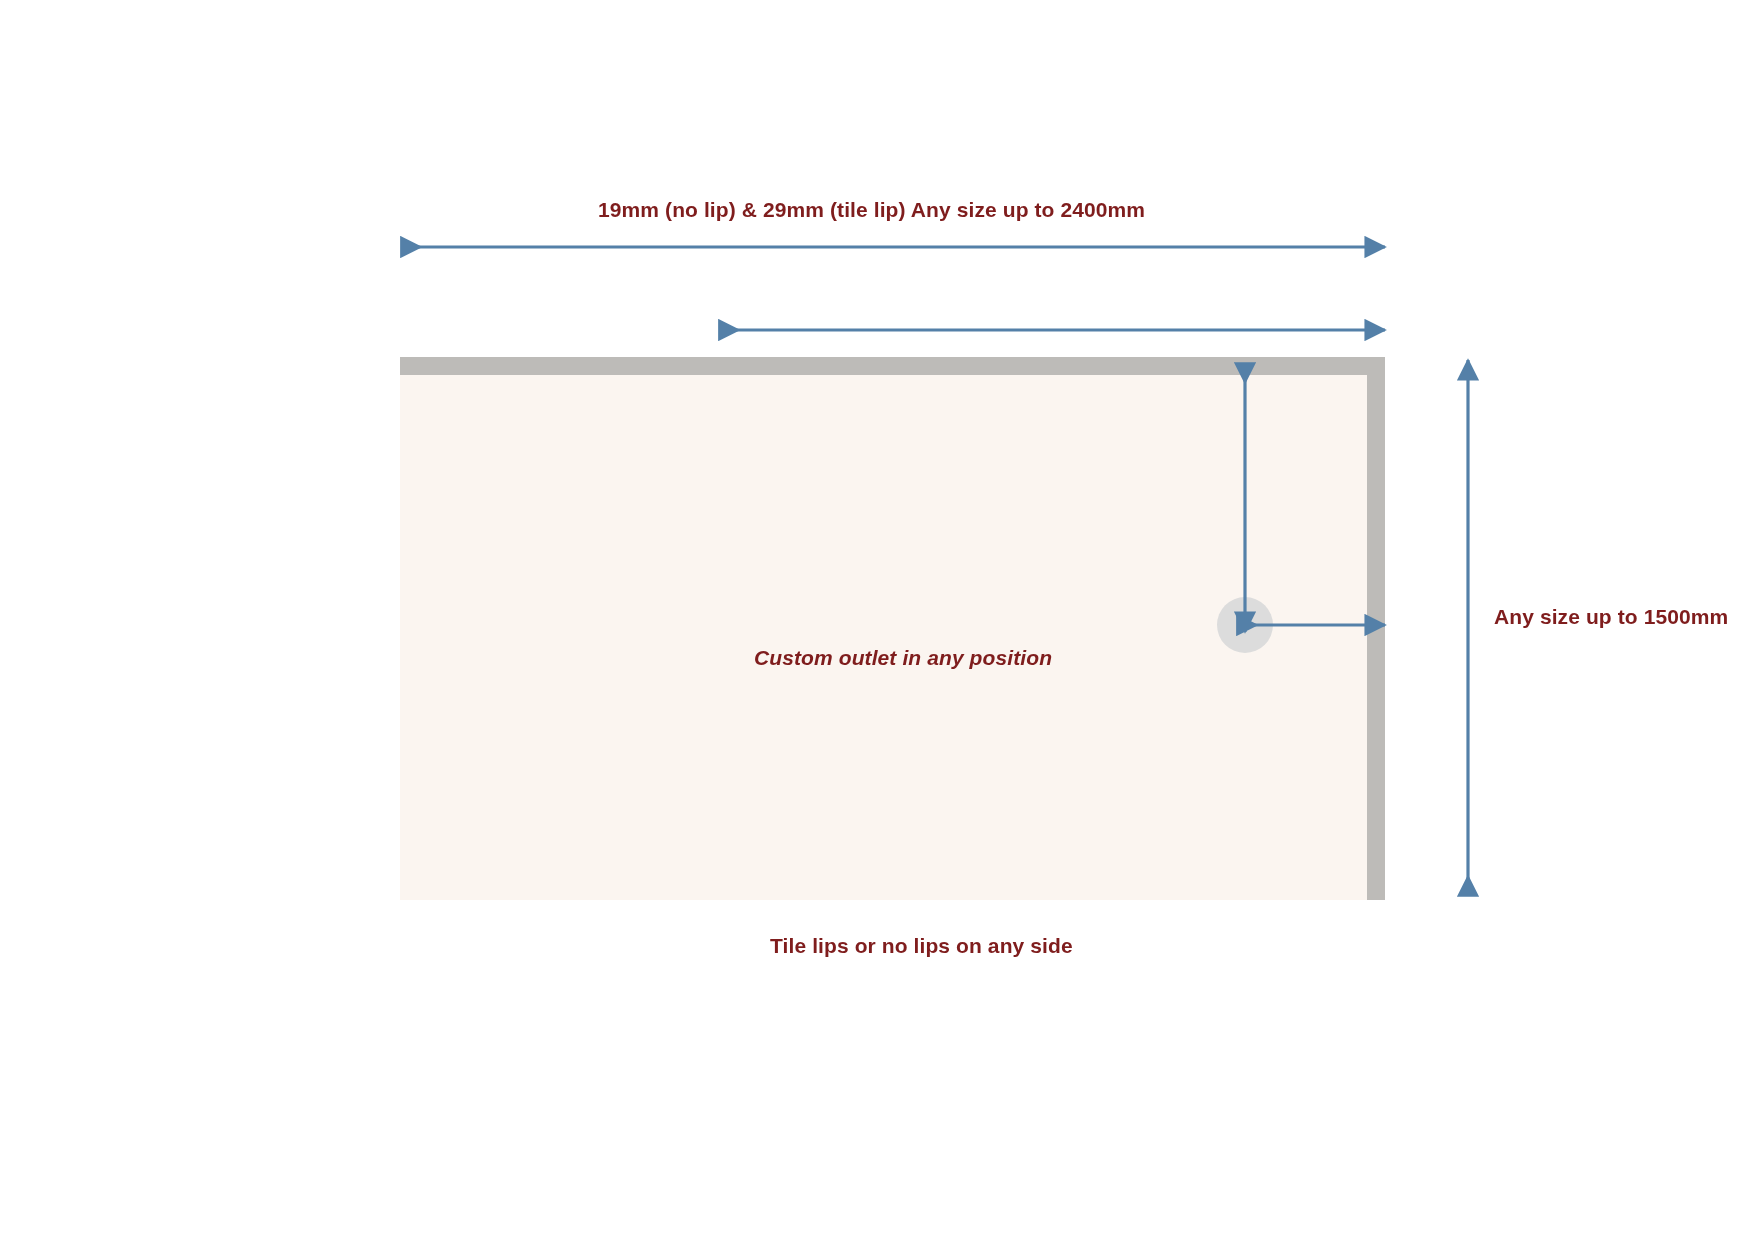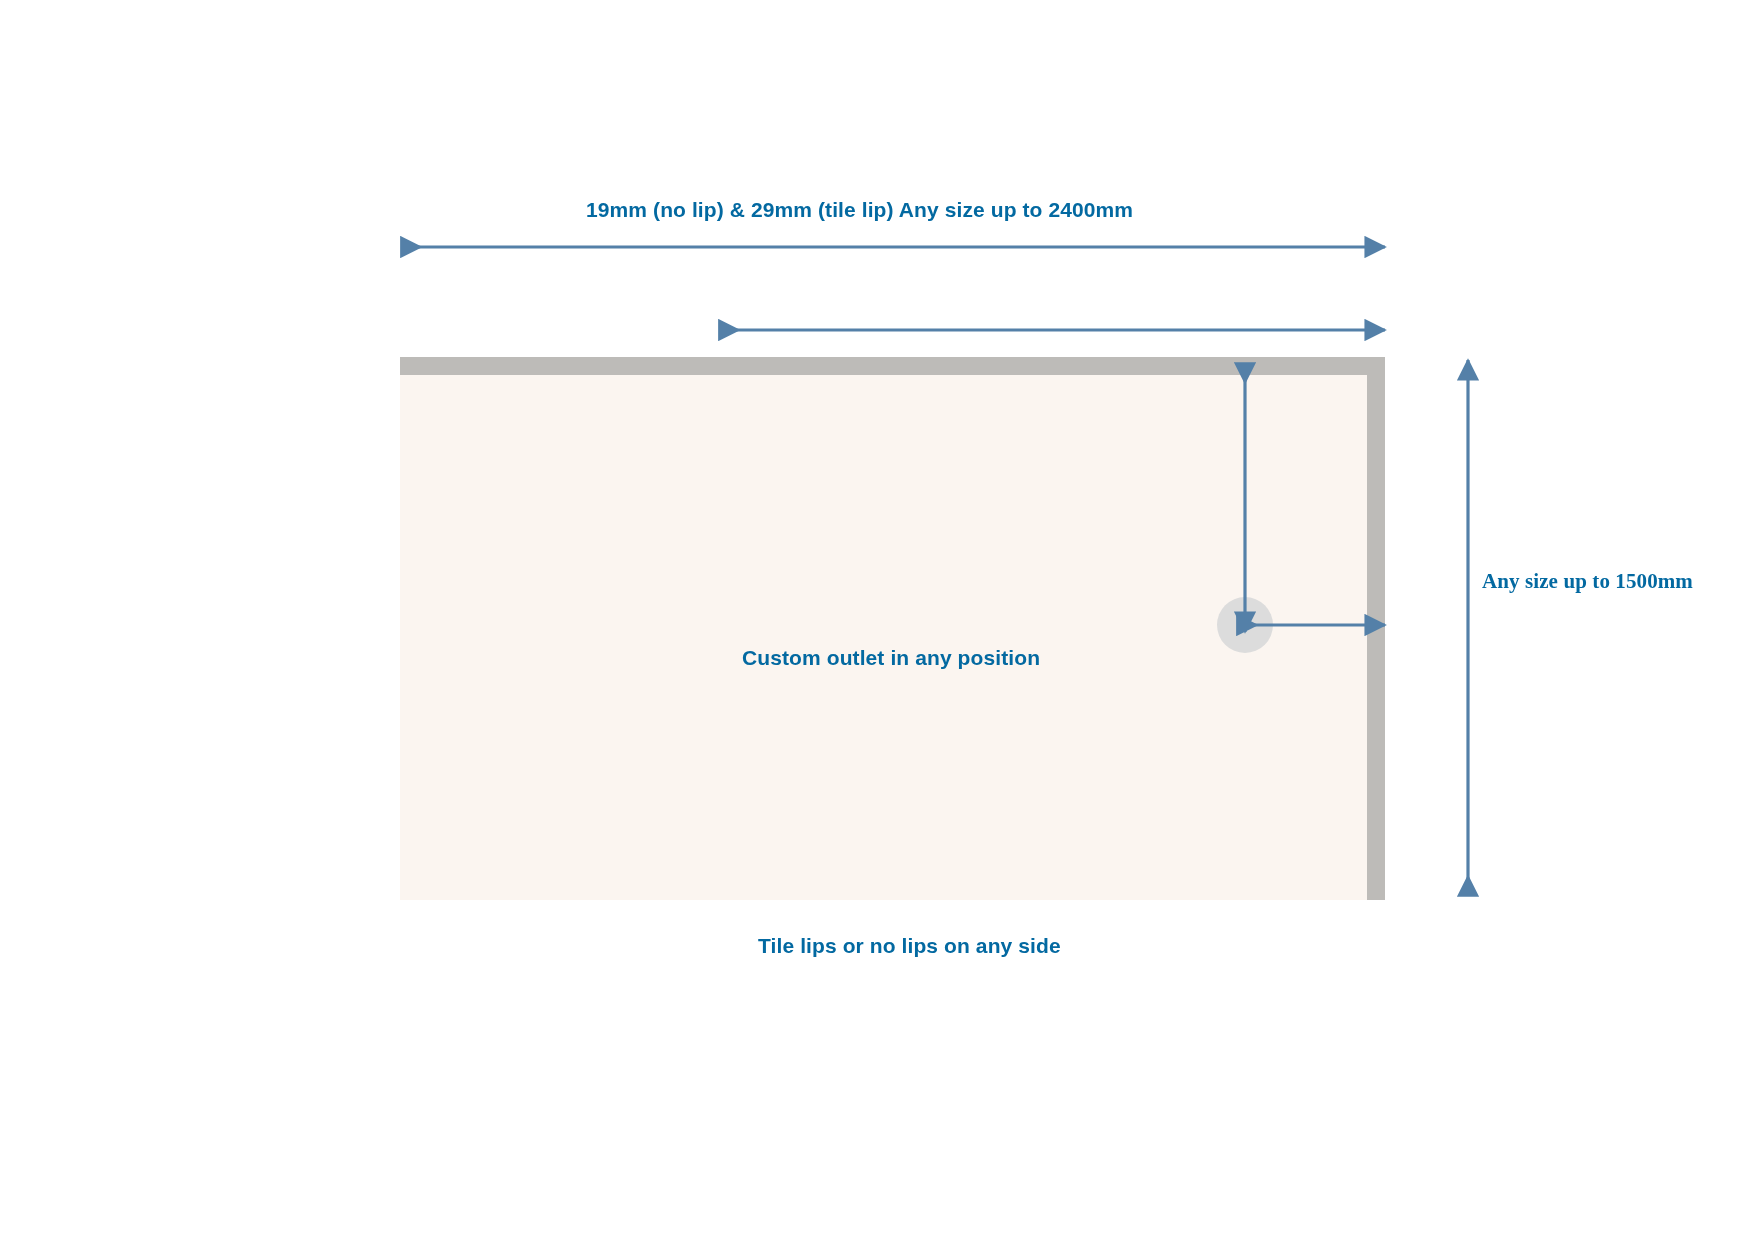--- a/index.html
+++ b/index.html
@@ -23,29 +23,30 @@
     left: 0;
     top: 0;
     width: 1754px;
     height: 1239px;
   }
   .dim-label {
     position: absolute;
     font-family: "Liberation Sans", sans-serif;
     font-weight: bold;
     font-size: 21px;
-    color: #0369a1;
+    color: #7f1d1d;
     letter-spacing: 0.1px;
     white-space: nowrap;
     line-height: 1.1;
+    margin-left: 12px;
   }
   #label-width-outer { left: 586px; top: 198px; }
   #label-width-inner { left: 748px; top: 275px; }
-  #label-height-right { left: 1482px; top: 570px; font-family: Liberation Serif, serif; }
-  #label-outlet { left: 742px; top: 646px; }
+  #label-height-right { left: 1482px; top: 605px; }
+  #label-outlet { left: 742px; top: 646px; font-style: italic; }
   #label-tilelips { left: 758px; top: 934px; }
 </style>
 </head>
 <body>
 
 <div id="stage">
 
   <svg class="layer" viewBox="0 0 1754 1239" xmlns="http://www.w3.org/2000/svg">
     <defs>
       <marker id="arrow-start" viewBox="0 0 12 12" refX="11" refY="6" markerWidth="7" markerHeight="7" orient="auto-start-reverse">

